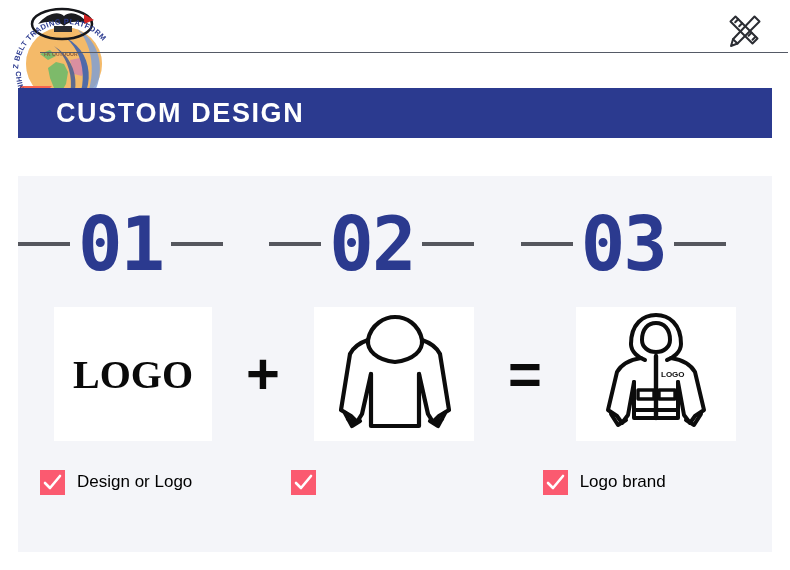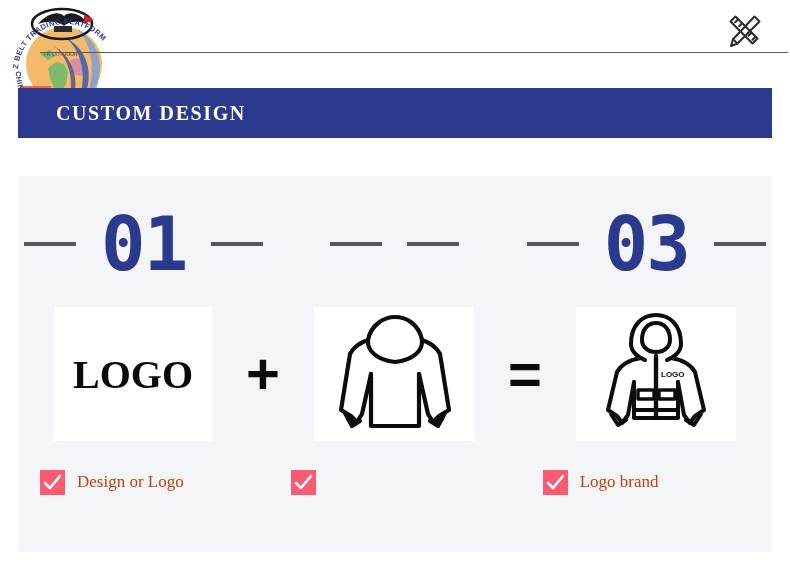--- a/index.html
+++ b/index.html
@@ -28,40 +28,40 @@
   }
 
   
   .banner {
     position: absolute; left: 18px; top: 88px; width: 754px; height: 50px;
     background: #2b3a8f;
     display: flex; align-items: center;
   }
   .banner-title {
     color: #ffffff;
-    font-size: 20px;
+    font-size: 27px;
     font-weight: bold;
     letter-spacing: 1.6px;
     padding-left: 38px;
-    font-family: Liberation Serif, serif;
+    font-family: Liberation Sans, sans-serif;
   }
 
   
   .panel {
     position: absolute; left: 18px; top: 176px; width: 754px; height: 376px;
     background: #f4f5f9;
   }
 
   .steps-row {
     position: absolute; left: 0; top: 26px; width: 754px; height: 84px;
     display: flex;
   }
   .step-num-cell {
-    flex: 1 1 0; display: flex; align-items: center; justify-content: center;
-    gap: 25px;
+    flex: 1 1 0; display: flex; align-items: center; justify-content: flex-start;
+    gap: 8px;
   }
   .dash {
     width: 52px; height: 4px; background: #55575e; display: block;
   }
   .step-number {
     color: #2b3a8f;
     font-size: 74px;
     line-height: 0.95;
     font-weight: bold;
     font-family: "DejaVu Sans Mono", monospace;
@@ -99,22 +99,22 @@
   .caption-cell {
     flex: 1 1 0; display: flex; align-items: center; gap: 12px;
     padding-left: 22px;
   }
   .checkbox {
     width: 25px; height: 25px; background: #fb5a70; flex: 0 0 auto;
     position: relative;
   }
   .checkbox svg { position: absolute; left: 0; top: 0; }
   .caption-label {
-    font-size: 17px; color: #c2410c; font-weight: normal;
-    font-family: Liberation Serif, serif;
+    font-size: 17px; color: #000000; font-weight: normal;
+    font-family: Liberation Sans, sans-serif;
     text-align: center;
   }
 </style>
 </head>
 <body>
 
 <div class="page">
 
   <div class="header">
 
@@ -178,20 +178,21 @@
   <div class="panel">
 
     <div class="steps-row">
       <div class="step-num-cell">
         <span class="dash"></span>
         <span class="step-number">01</span>
         <span class="dash"></span>
       </div>
       <div class="step-num-cell">
         <span class="dash"></span>
+        <span class="step-number">02</span>
         <span class="dash"></span>
       </div>
       <div class="step-num-cell">
         <span class="dash"></span>
         <span class="step-number">03</span>
         <span class="dash"></span>
       </div>
     </div>
 
     <div class="graphics-row">

